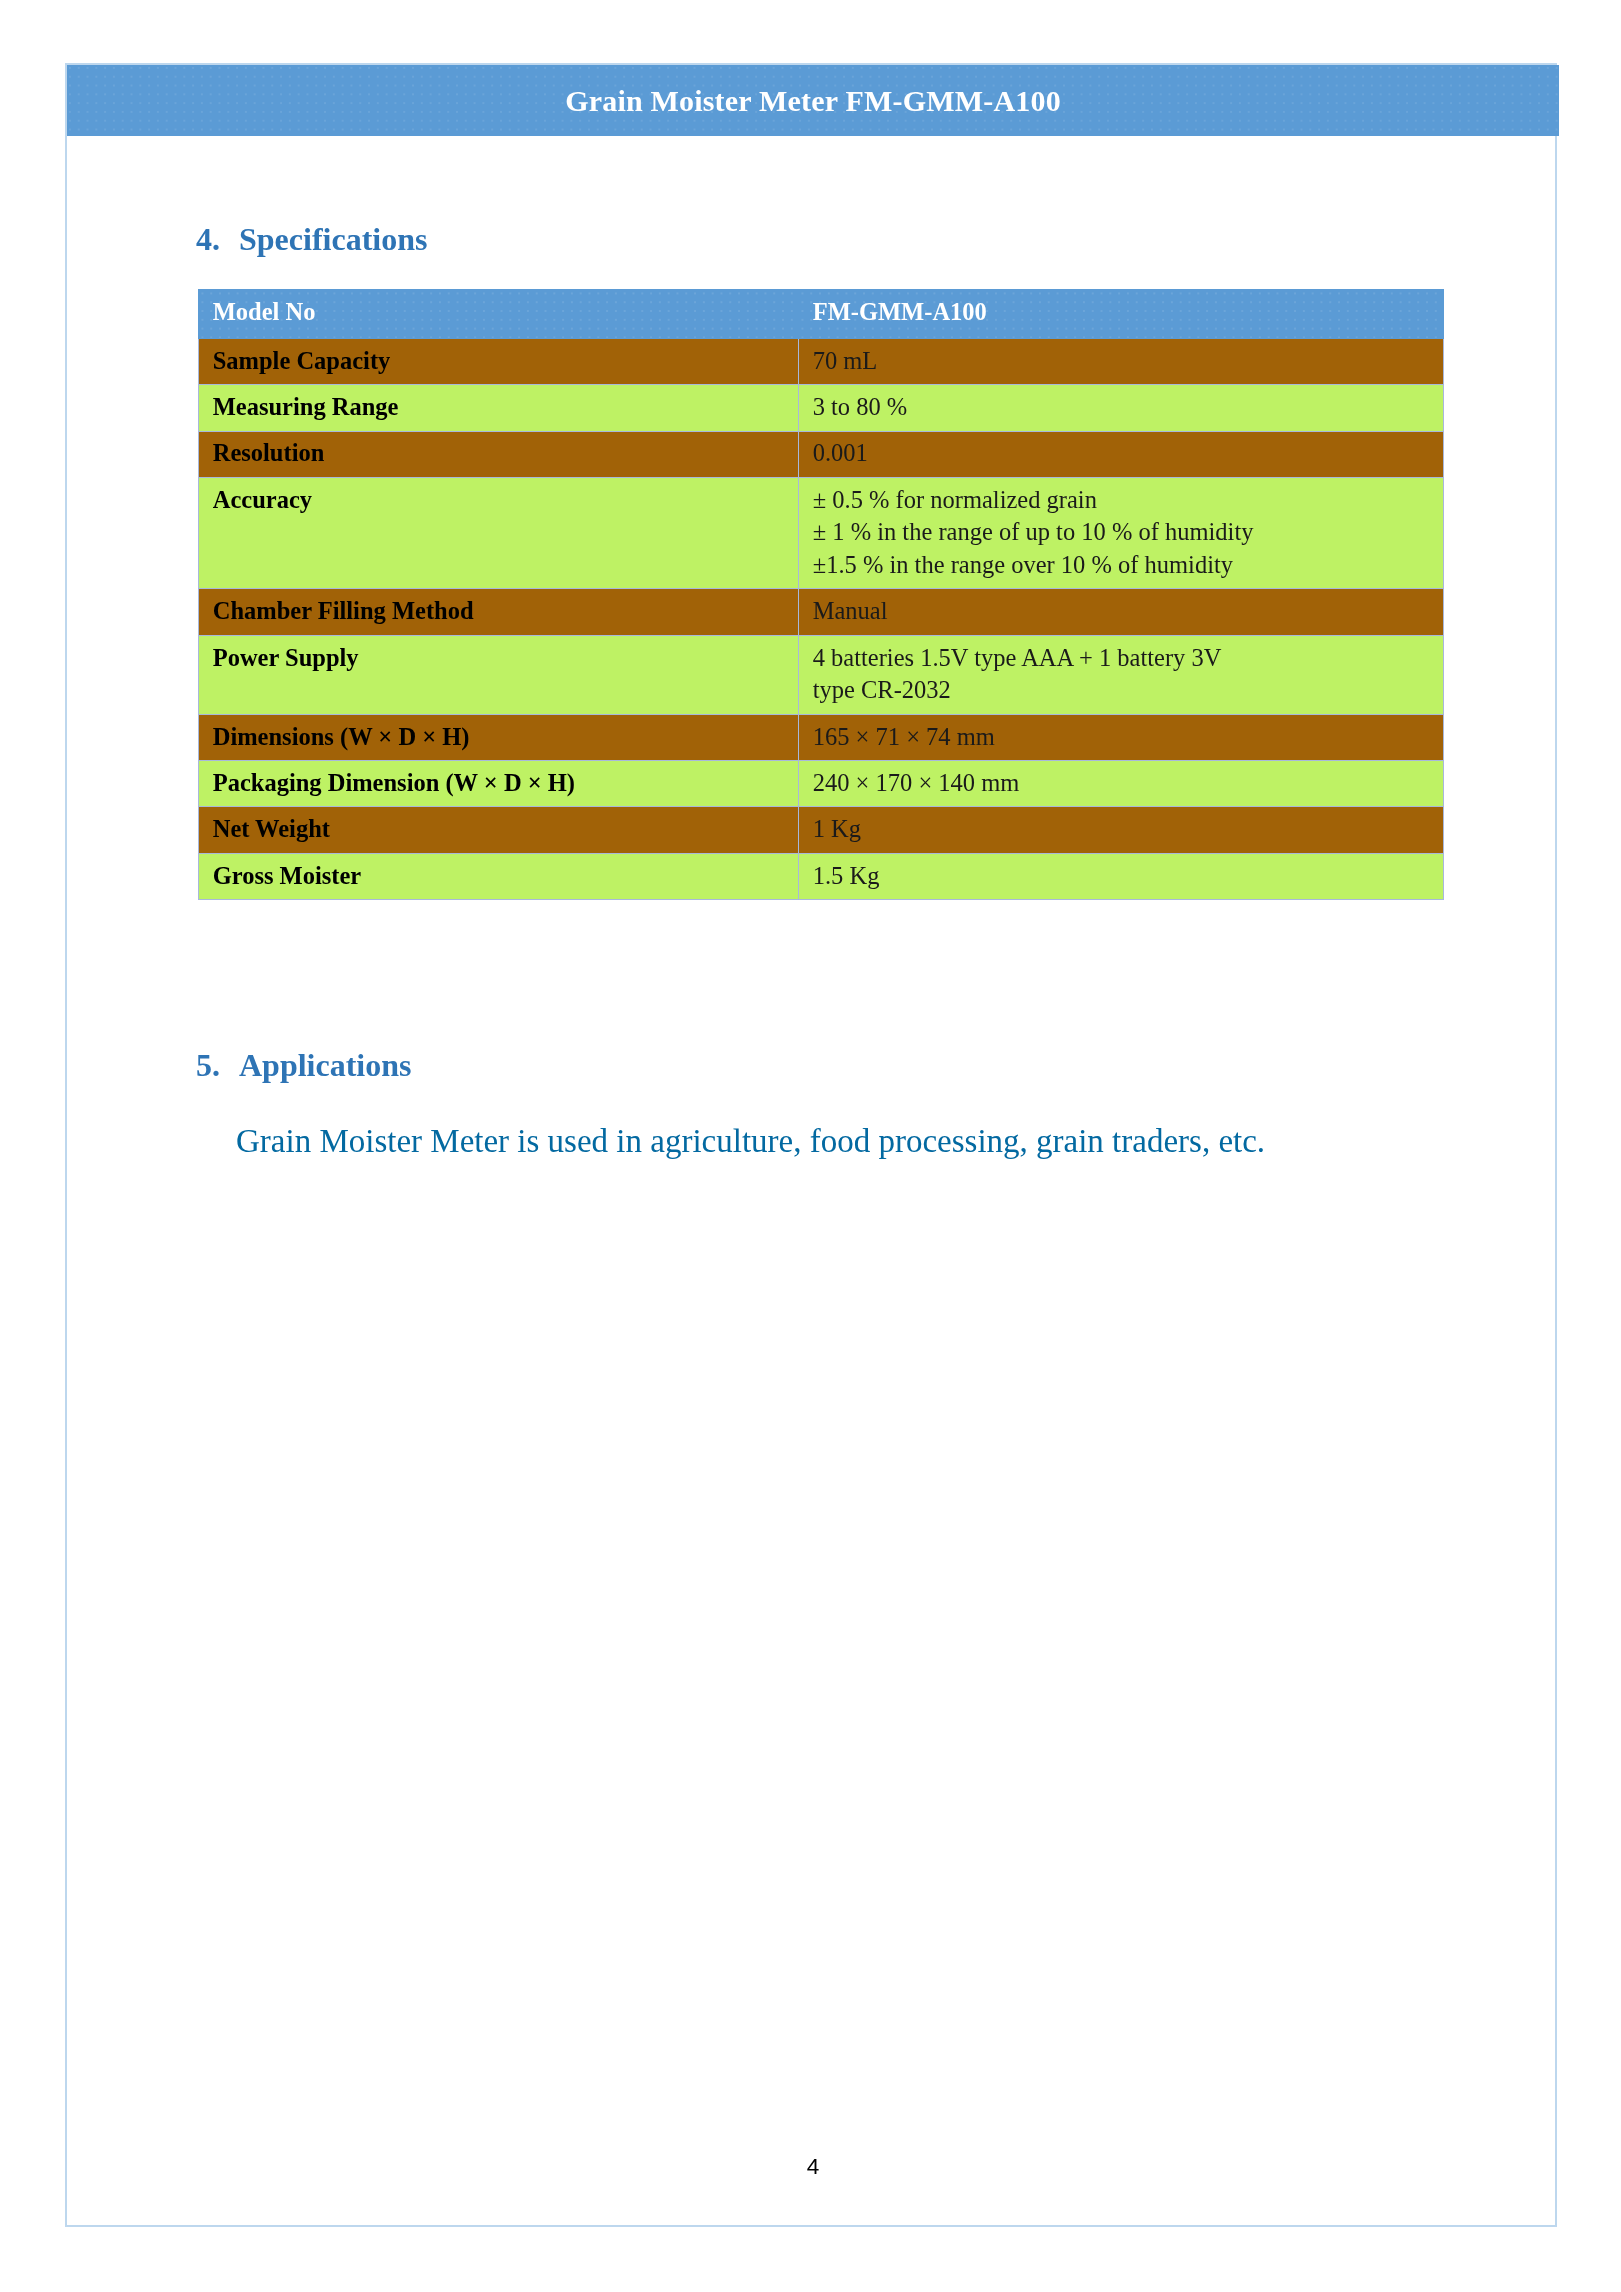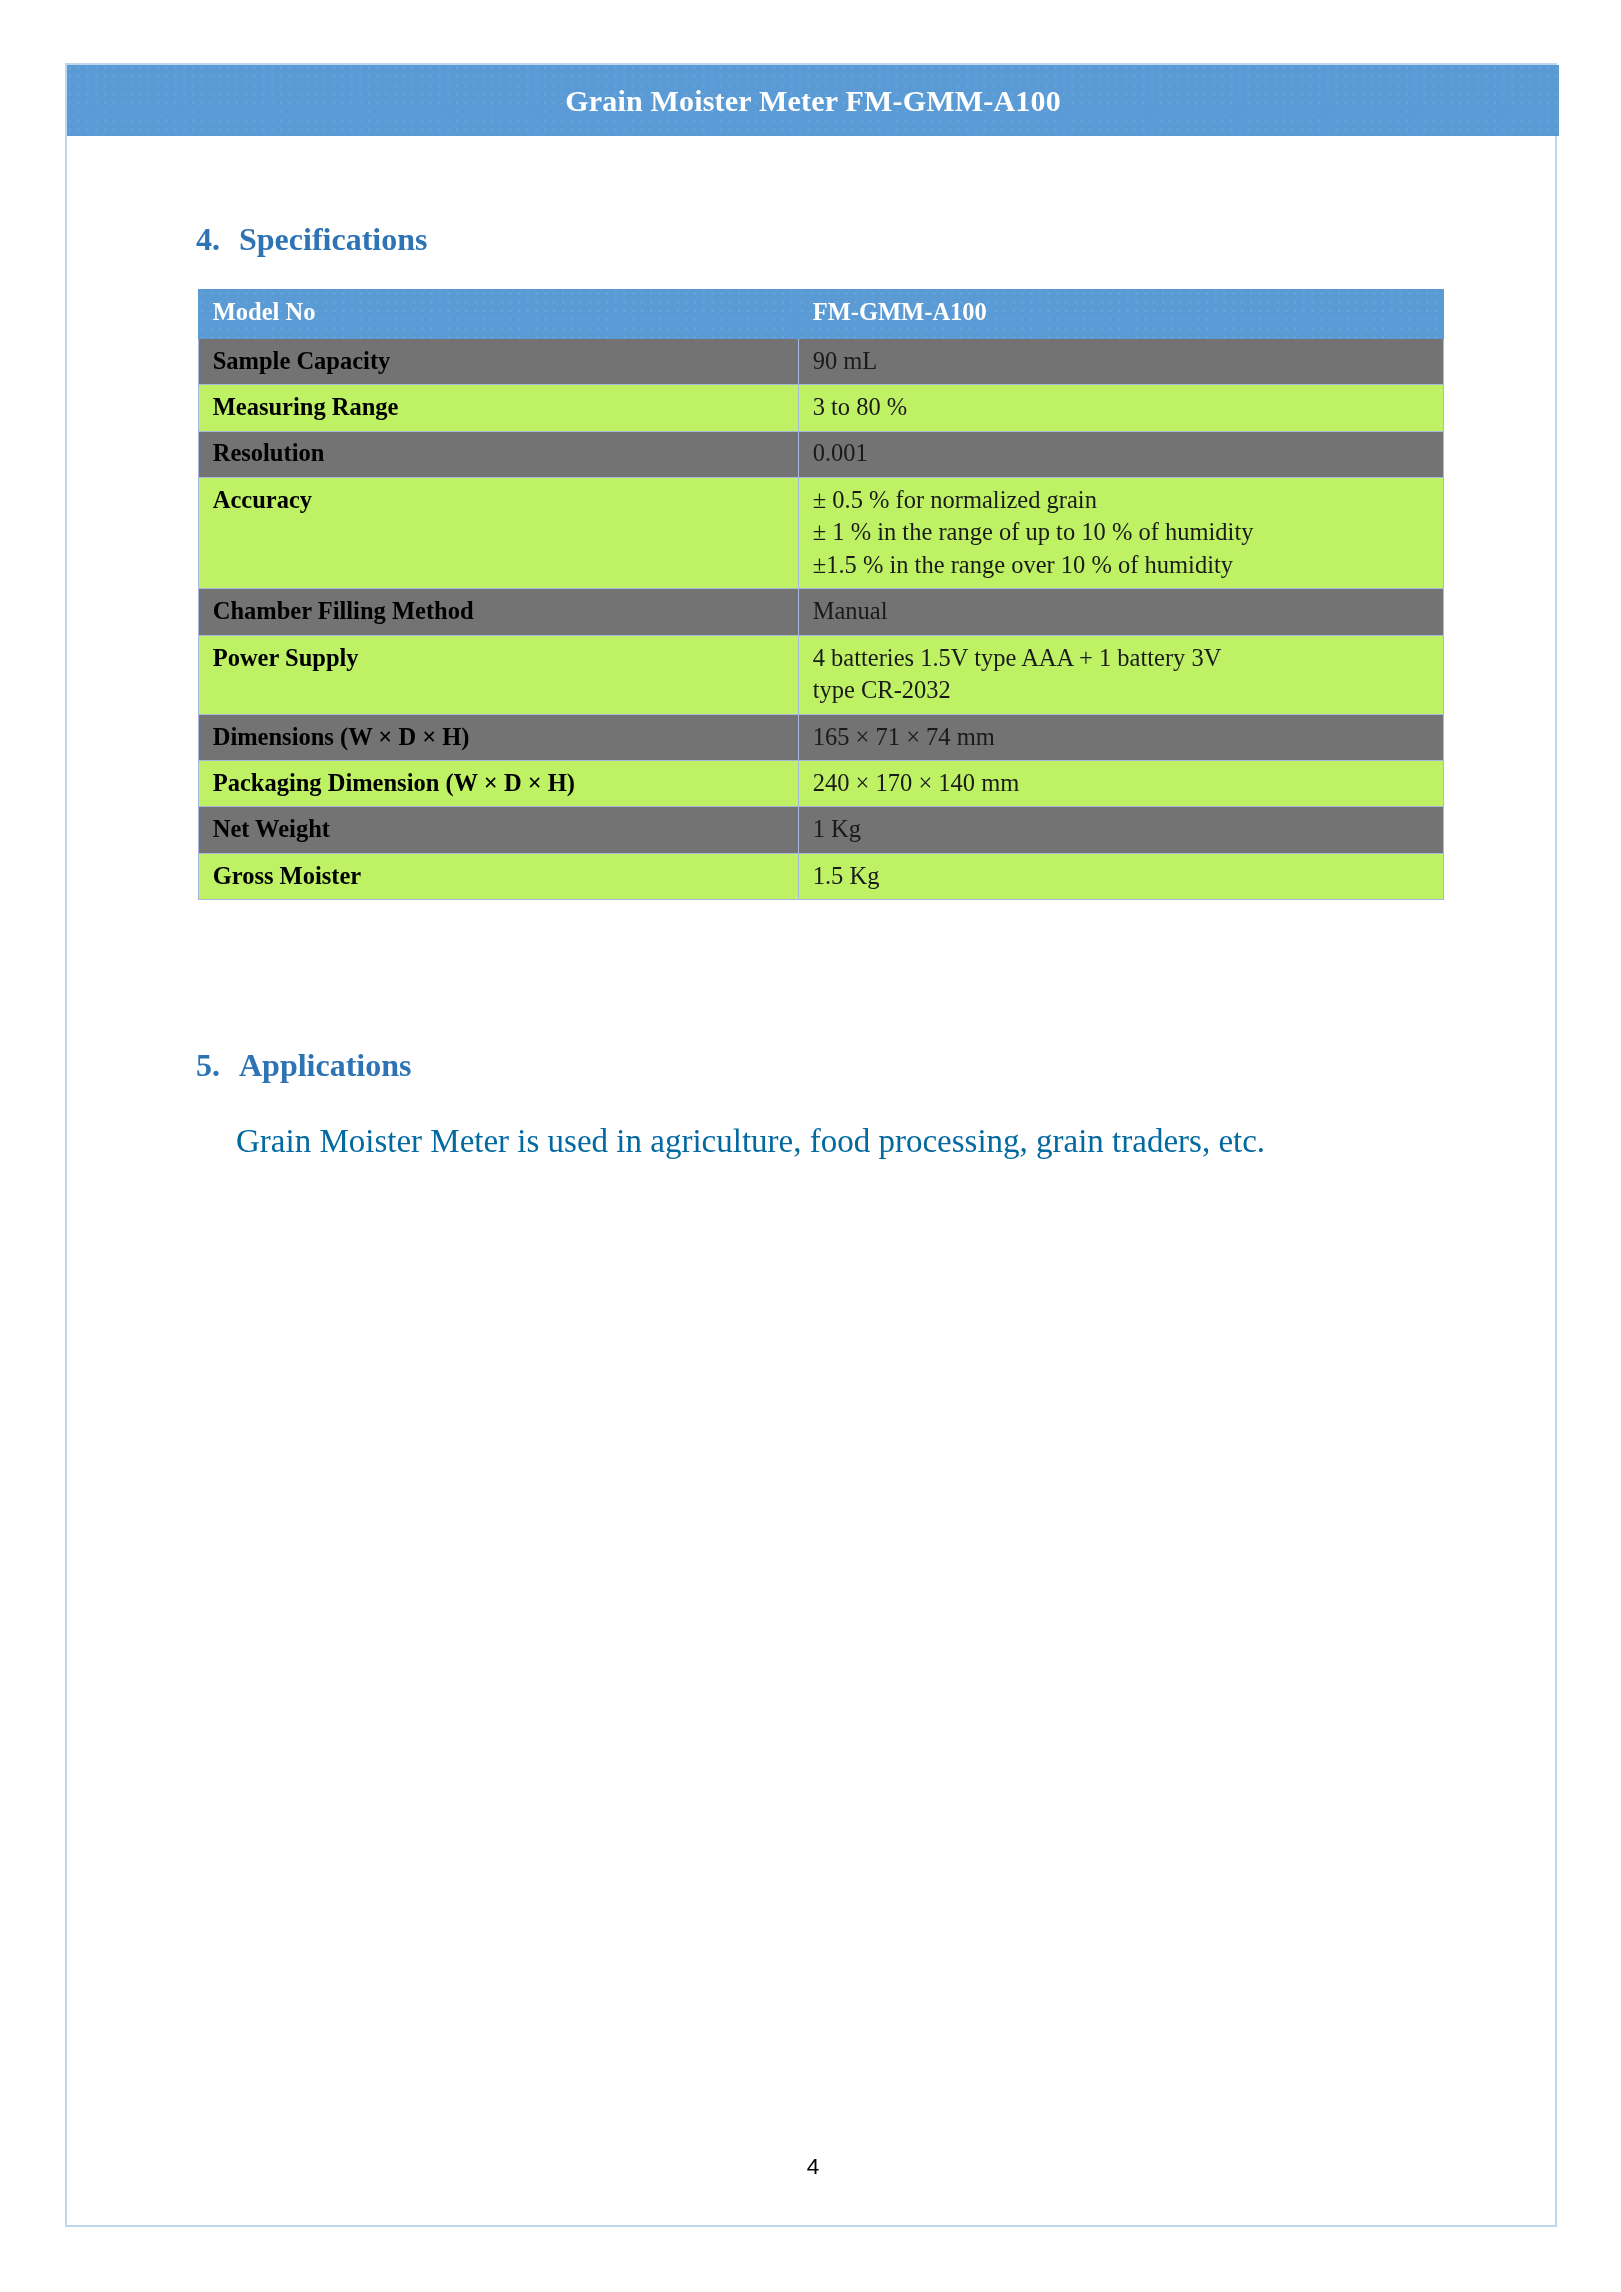--- a/index.html
+++ b/index.html
@@ -109,21 +109,21 @@
       radial-gradient(circle at 2.9px 2.9px, rgba(255,255,255,0.10) 1.3px, transparent 1.4px);
     background-size: 8.8px 8.8px;
     color: #ffffff;
     font-weight: bold;
     border-color: #5b9bd5;
     height: 35px;
   }
   .spec-table thead th.key-head { font-weight: bold; margin-left: 46px; }
   .spec-table thead th.val-head { font-weight: bold; }
 
-  .spec-table tbody tr.shade td { background-color: #737373; }
+  .spec-table tbody tr.shade td { background-color: #a16207; }
   .spec-table tbody tr.plain td { background-color: #bef264; }
 
   .spec-table tbody td.key-cell {
     font-weight: bold;
     color: #000000;
   }
   .spec-table tbody td.val-cell {
     font-weight: normal;
     color: #1a1a1a;
   }
@@ -177,21 +177,21 @@
         <tr>
           <th class="key-head">Model No</th>
           <th class="val-head">FM-GMM-A100</th>
         </tr>
       </thead>
       <tbody id="spec-body">
 
       <tr class="shade">
             <td class="key-cell">Sample Capacity</td>
             <td class="val-cell">
-              <span class="val-line">90 mL</span>
+              <span class="val-line">70 mL</span>
             </td>
           </tr>
           <tr class="plain">
             <td class="key-cell">Measuring Range</td>
             <td class="val-cell">
               <span class="val-line">3 to 80 %</span>
             </td>
           </tr>
           <tr class="shade">
             <td class="key-cell">Resolution</td>

